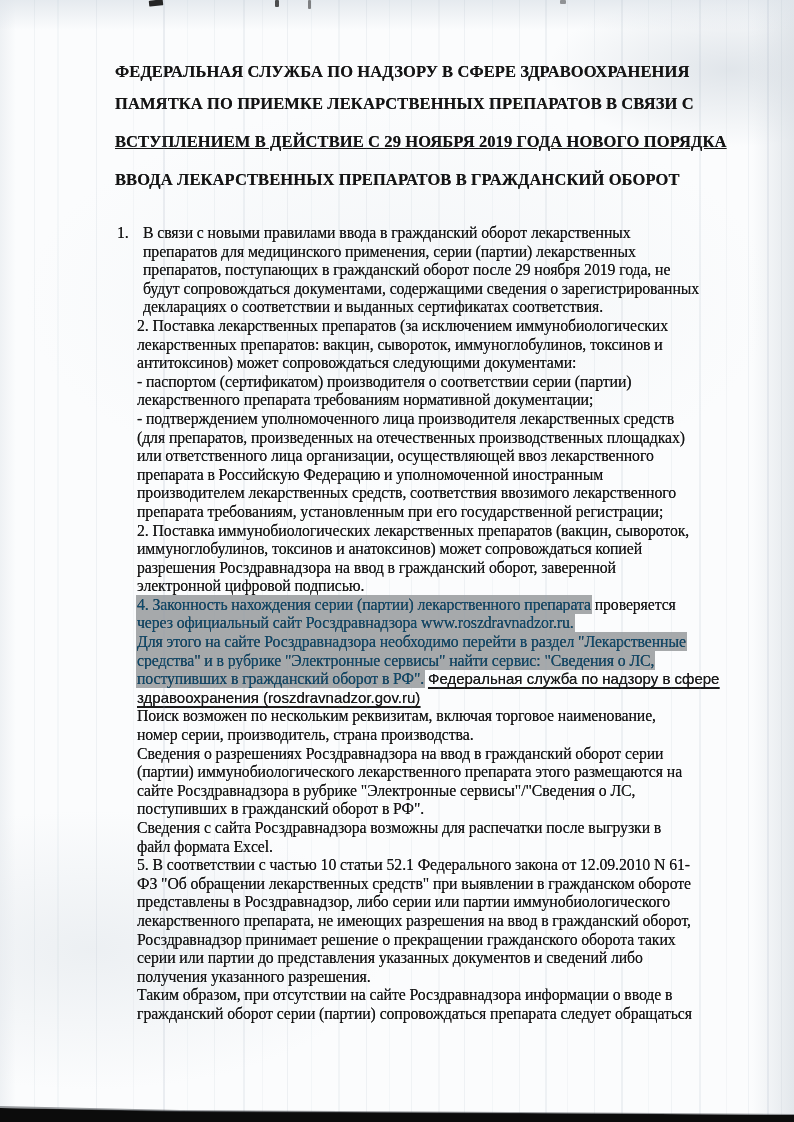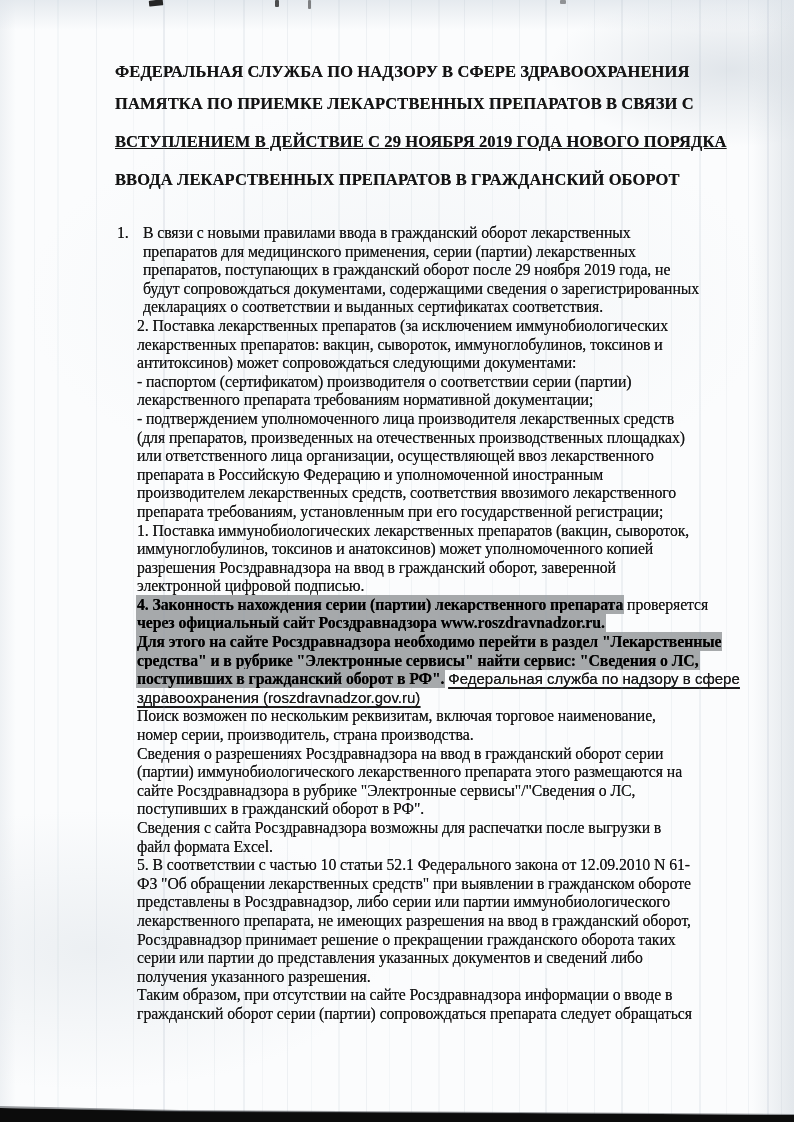--- a/index.html
+++ b/index.html
@@ -23,21 +23,21 @@
   .streak{position:absolute;top:0;height:100%;background:#93a4b5;}
   .header{position:absolute;left:115px;top:62px;width:660px;font-weight:bold;font-size:16.5px;}
   .header .h-line{line-height:20px;letter-spacing:.1px;text-shadow:0 0 .4px rgba(0,0,0,.65);}
   .title-line{font-weight:bold;line-height:20px;letter-spacing:.1px;text-shadow:0 0 .4px rgba(0,0,0,.65);}
   .t1{margin-top:12px;} .t2{margin-top:18px;text-decoration:underline;} .t3{margin-top:18px;}
   .body-block{position:absolute;left:137px;top:224px;width:640px;font-size:15.8px;letter-spacing:-.1px;}
   .ln{position:relative;height:18.6px;line-height:18.6px;white-space:nowrap;
       text-shadow:0 0 .45px rgba(10,10,10,.75);}
   .ln.ind{margin-left:6px;}
   .marker{position:absolute;left:-26px;top:0;}
-  .hl{background:#a6a9ab;color:#000000;box-shadow:0 0 0 1px #a6a9ab;font-weight:bold;}
+  .hl{background:#a6a9ab;color:#0c4a6e;box-shadow:0 0 0 1px #a6a9ab;}
   .link{
     font-family:Liberation Sans, sans-serif;
     font-size:15px;letter-spacing:0;
     color:#1b1b1b;
     text-decoration:underline;
     text-decoration-thickness:1.5px;
     text-underline-offset:3px;
     text-shadow:0 0 .5px rgba(0,0,0,.85);
   }
   .top-mark{position:absolute;background:#262626;border-radius:1px;z-index:7;}
@@ -69,22 +69,22 @@
       <div class="ln"><span class="plain">лекарственных препаратов: вакцин, сывороток, иммуноглобулинов, токсинов и</span></div>
       <div class="ln"><span class="plain">антитоксинов) может сопровождаться следующими документами:</span></div>
       <div class="ln"><span class="plain">- паспортом (сертификатом) производителя о соответствии серии (партии)</span></div>
       <div class="ln"><span class="plain">лекарственного препарата требованиям нормативной документации;</span></div>
       <div class="ln"><span class="plain">- подтверждением уполномоченного лица производителя лекарственных средств</span></div>
       <div class="ln"><span class="plain">(для препаратов, произведенных на отечественных производственных площадках)</span></div>
       <div class="ln"><span class="plain">или ответственного лица организации, осуществляющей ввоз лекарственного</span></div>
       <div class="ln"><span class="plain">препарата в Российскую Федерацию и уполномоченной иностранным</span></div>
       <div class="ln"><span class="plain">производителем лекарственных средств, соответствия ввозимого лекарственного</span></div>
       <div class="ln"><span class="plain">препарата требованиям, установленным при его государственной регистрации;</span></div>
-      <div class="ln"><span class="plain">1. Поставка иммунобиологических лекарственных препаратов (вакцин, сывороток,</span></div>
-      <div class="ln"><span class="plain">иммуноглобулинов, токсинов и анатоксинов) может уполномоченного копией</span></div>
+      <div class="ln"><span class="plain">2. Поставка иммунобиологических лекарственных препаратов (вакцин, сывороток,</span></div>
+      <div class="ln"><span class="plain">иммуноглобулинов, токсинов и анатоксинов) может сопровождаться копией</span></div>
       <div class="ln"><span class="plain">разрешения Росздравнадзора на ввод в гражданский оборот, заверенной</span></div>
       <div class="ln"><span class="plain">электронной цифровой подписью.</span></div>
       <div class="ln"><span class="hl">4. Законность нахождения серии (партии) лекарственного препарата</span><span class="plain"> проверяется</span></div>
       <div class="ln"><span class="hl">через официальный сайт Росздравнадзора www.roszdravnadzor.ru.</span></div>
       <div class="ln"><span class="hl">Для этого на сайте Росздравнадзора необходимо перейти в раздел "Лекарственные</span></div>
       <div class="ln"><span class="hl">средства" и в рубрике "Электронные сервисы" найти сервис: "Сведения о ЛС,</span></div>
       <div class="ln"><span class="hl">поступивших в гражданский оборот в РФ".</span><span class="plain"> </span><span class="link">Федеральная служба по надзору в сфере</span></div>
       <div class="ln"><span class="link">здравоохранения (roszdravnadzor.gov.ru)</span></div>
       <div class="ln"><span class="plain">Поиск возможен по нескольким реквизитам, включая торговое наименование,</span></div>
       <div class="ln"><span class="plain">номер серии, производитель, страна производства.</span></div>

